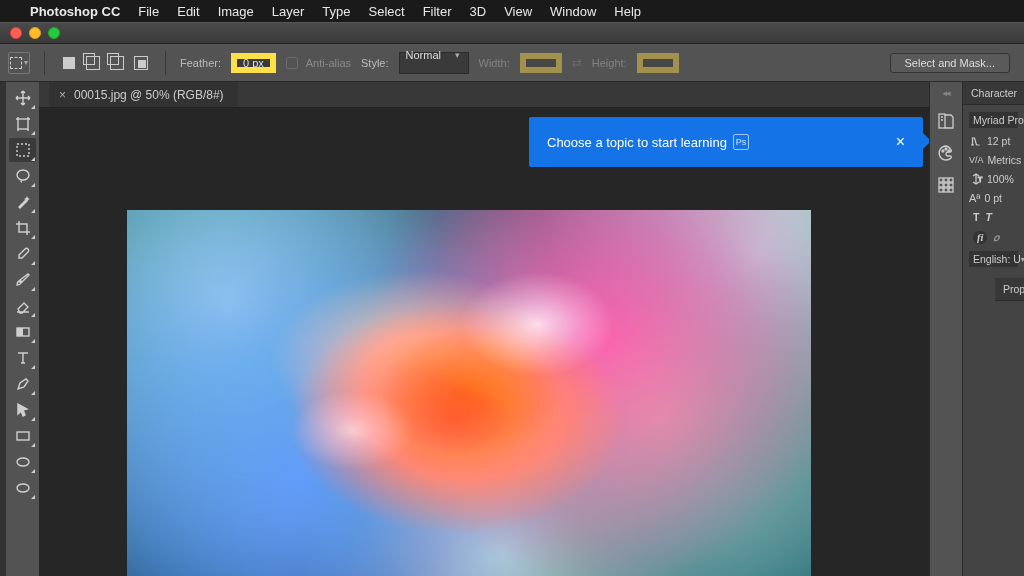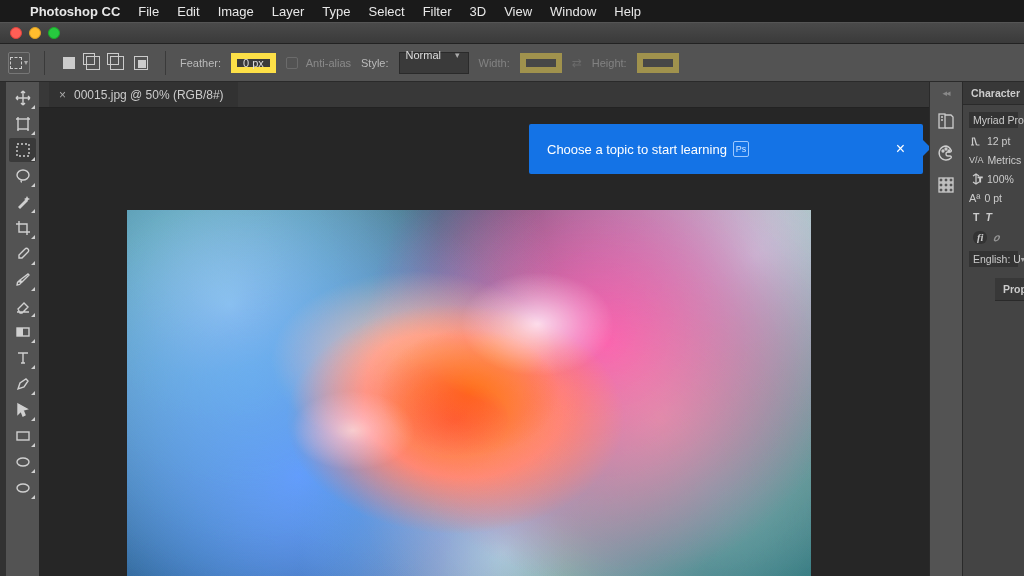--- a/index.html
+++ b/index.html
@@ -81,32 +81,32 @@
 }
 .art::after {
   background:
     radial-gradient(ellipse 22% 28% at 50% 48%, rgba(255,90,30,0.58) 0%, rgba(255,80,20,0) 60%),
     radial-gradient(circle at 18% 45%, rgba(120,180,220,0.55) 0%, rgba(120,180,220,0) 55%),
     radial-gradient(circle at 68% 78%, rgba(50,150,170,0.45) 0%, rgba(50,150,170,0) 55%);
   mix-blend-mode: lighten;
 }
 
 
-.popup { position: absolute; top: 16px; right: 6px; width: 394px; height: 50px; background: #1473e6; color: #fff; display: flex; align-items: center; padding: 0 18px; font-size: 13px; border-radius: 2px; }
+.popup { position: absolute; top: 9px; right: 6px; width: 394px; height: 50px; background: #1473e6; color: #fff; display: flex; align-items: center; padding: 0 18px; font-size: 13px; border-radius: 2px; }
 .popup .ps-badge { width: 16px; height: 16px; border: 1px solid #9cc8ff; display: inline-flex; align-items: center; justify-content: center; font-size: 9px; margin-left: 6px; border-radius:2px; color:#cfe4ff; }
 .popup .close { margin-left: auto; font-size: 16px; font-weight: 300; }
 .popup::after { content:''; position:absolute; right:-8px; top:16px; width:0; height:0; border-top:8px solid transparent; border-bottom:8px solid transparent; border-left:8px solid #1473e6; }
 
 
 .right-rail { width: 33px; background: #535353; display: flex; flex-direction: column; align-items: center; padding-top: 6px; gap: 10px; border-left: 1px solid #2a2a2a; }
 .right-rail .ricon svg { width:18px; height:18px; stroke:#ccc; fill:none; stroke-width:1.3; }
 .right-rail .grip { font-size:9px; color:#888; letter-spacing:-1px; margin-bottom:4px; }
 
 .panels { width: 62px; background: #444; border-left: 1px solid #2a2a2a; font-size: 10.5px; color: #ccc; overflow: hidden; }
-.panel-header { background: #383838; padding: 5px 8px; font-weight: 700; border-bottom:1px solid #2a2a2a; }
+.panel-header { background: #383838; padding: 5px 8px; font-weight: 400; border-bottom:1px solid #2a2a2a; }
 .panel-body { padding: 4px 4px; }
 .prow { display: flex; align-items: center; gap: 4px; padding: 3px 2px; white-space: nowrap; }
 .prow svg { width: 14px; height: 14px; stroke: #ccc; fill: none; stroke-width:1.2; flex-shrink:0; }
 .sel { background: #333; padding: 2px 4px; display: flex; align-items: center; width: 100%; }
 .sel::after { content:'▾'; font-size:8px; margin-left:auto; color:#aaa; }
 .style-row { display:flex; gap:6px; padding:4px 6px; font-family: Georgia, serif; font-weight:bold; }
 .fi-box { background:#333; padding:1px 4px; font-family: Georgia,serif; font-style: italic; border-radius:6px; }
 .panel-header.sub { margin-top:4px;margin-left:32px; }
 </style>
 </head>
@@ -165,20 +165,21 @@
   </div>
   <span class="label">Style:</span>
   <div class="select-box">
       <span>Normal</span>
     </div>
   <span class="label disabled">Width:</span>
   <div class="input-box disabled"></div>
   <span class="swap-icon disabled">⇄</span>
   <span class="label disabled">Height:</span>
   <div class="input-box disabled"></div>
+  <button class="btn">Select and Mask...</button>
 </div>
 
 <div class="workspace">
   <div class="toolbox-gutter"></div>
   <div class="toolbox" id="toolbox">
       <div class="tool">
         <svg viewBox="0 0 16 16">
           <path d="M8 1v14M1 8h14M8 1l-2 2M8 1l2 2M8 15l-2-2M8 15l2-2M1 8l2-2M1 8l2 2M15 8l-2-2M15 8l-2 2"></path>
         </svg>
         <span class="tri"></span>

